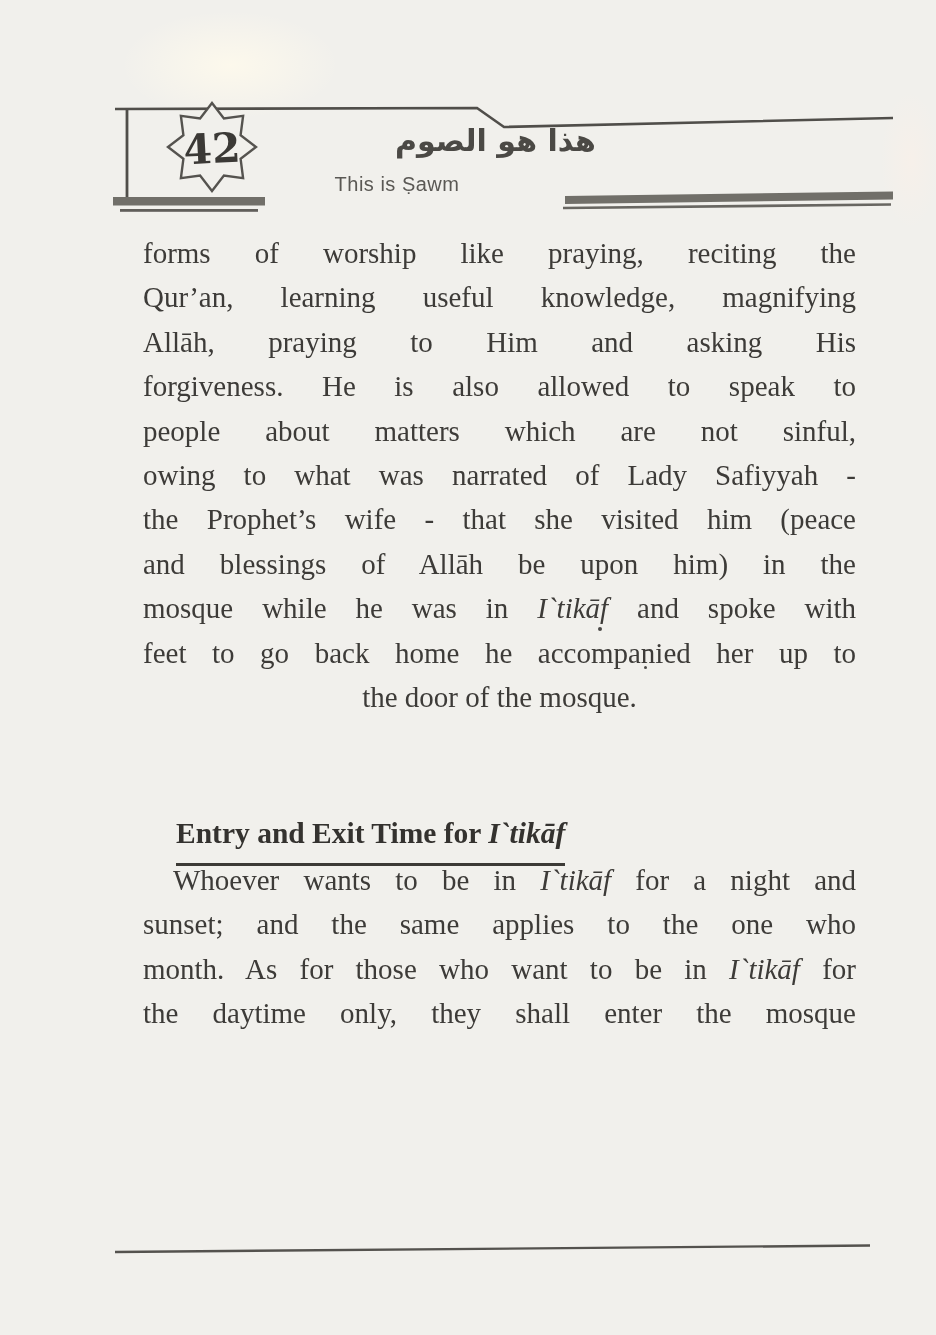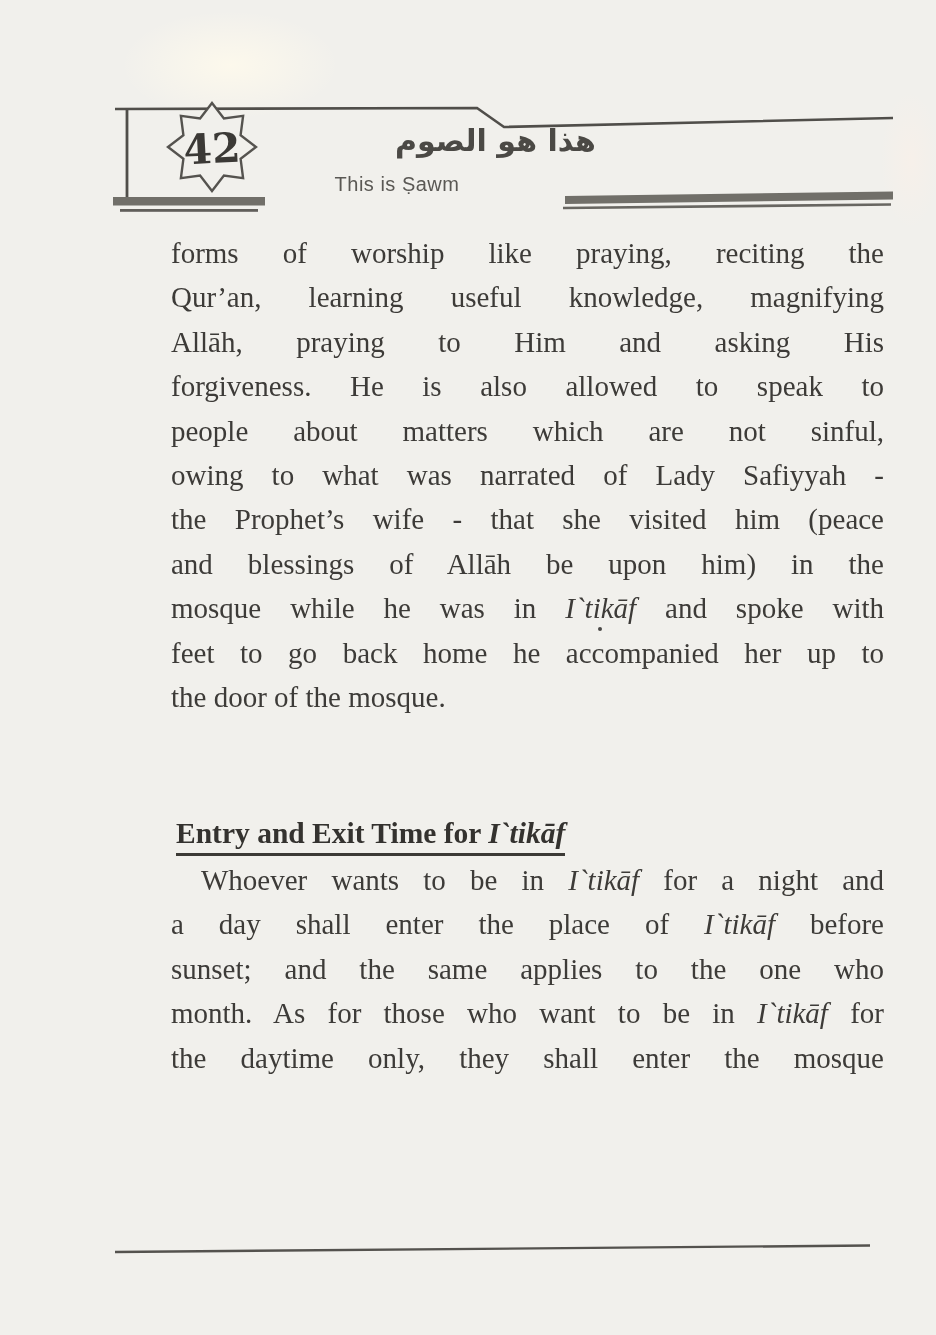--- a/index.html
+++ b/index.html
@@ -25,34 +25,34 @@
     font-size:30px;line-height:34px;color:#4b4945;
   }
   .english-title{
     position:absolute;left:297px;top:169px;width:200px;
     text-align:center;
     font-family:"Liberation Sans", sans-serif;
     font-size:20px;line-height:31px;color:#5a5854;letter-spacing:0.5px;
   }
   .bodytext{
     position:absolute;left:143px;width:713px;
-    font-size:29px;line-height:44.4px;color:#3d3b38;margin-left:28px;
+    font-size:29px;line-height:44.4px;color:#3d3b38;
   }
   .p1{top:231px;}
   .p2{top:858px;}
   .jline{text-align:justify;text-align-last:justify;}
-  .lastline{text-align:left;}
+  .lastline{text-align:center;}
   .indent{padding-left:30px;box-sizing:border-box;}
   .bodytext i{font-style:italic;}
   .section-heading{
     position:absolute;left:176px;top:815px;width:713px;
     font-size:29.5px;line-height:36px;font-weight:bold;color:#34322f;
   }
   .head-inner{
-    display:inline-block;border-bottom:3px solid #3c3a36;padding-bottom:2px;font-family:Liberation Serif, serif;
+    display:inline-block;border-bottom:3px solid #3c3a36;padding-bottom:12px;font-family:Liberation Serif, serif;
   }
   .speck{position:absolute;background:#4a4846;border-radius:50%;}
   .speck1{left:598px;top:627px;width:4px;height:4px;}
   .speck2{left:644px;top:666px;width:3px;height:3px;}
 </style>
 </head>
 <body>
 
 <div class="smudge smudge-tl"></div>
 <div class="smudge smudge-r"></div>
@@ -85,20 +85,19 @@
   <div class="jline"><span>feet to go back home he accompanied her up to</span></div>
   <div class="lastline"><span>the door of the mosque.</span></div>
 </div>
 
 <div class="section-heading">
   <span class="head-inner"><span>Entry and Exit Time for </span><i>I`tikāf</i></span>
 </div>
 
 <div class="bodytext p2">
   <div class="jline indent"><span>Whoever wants to be in </span><i>I`tikāf</i><span> for a night and</span></div>
-  <div class="jline"><span>a day shall enter the place of </span><i>I`tikāf</i><span> before</span></div>
   <div class="jline"><span>sunset; and the same applies to the one who</span></div>
   <div class="jline"><span>month. As for those who want to be in </span><i>I`tikāf</i><span> for</span></div>
   <div class="jline"><span>the daytime only, they shall enter the mosque</span></div>
 </div>
 
 <div class="speck speck1"></div>
 <div class="speck speck2"></div>
 
 </body></html>

